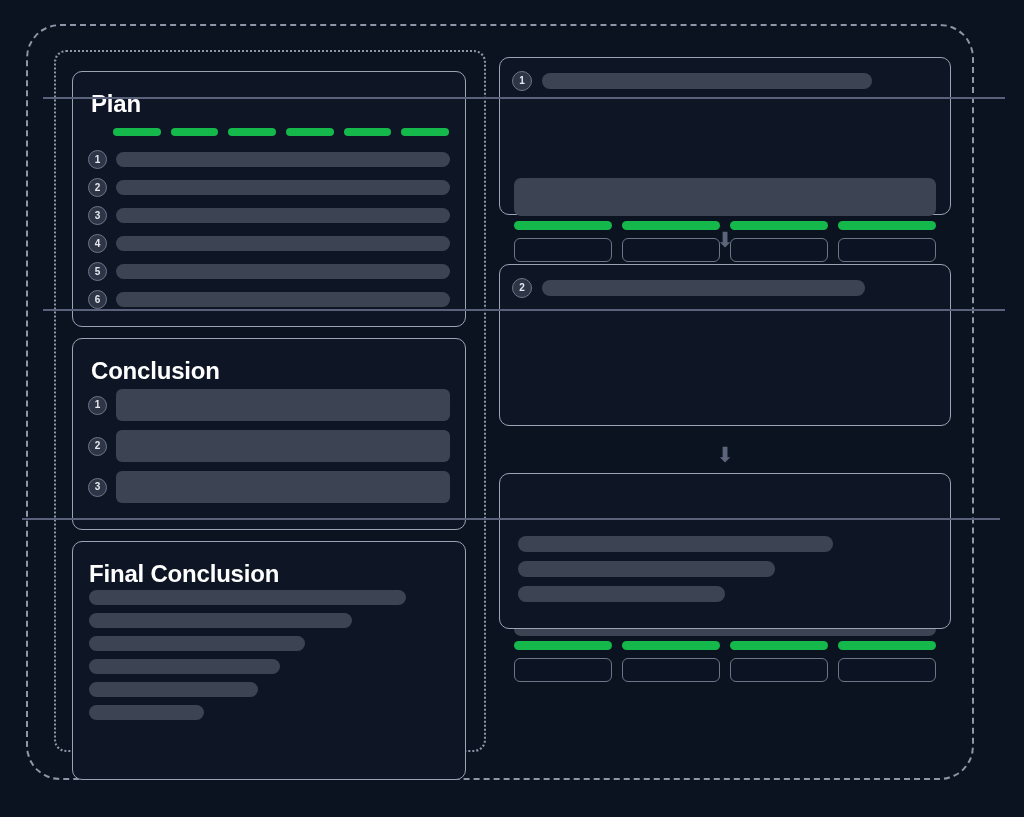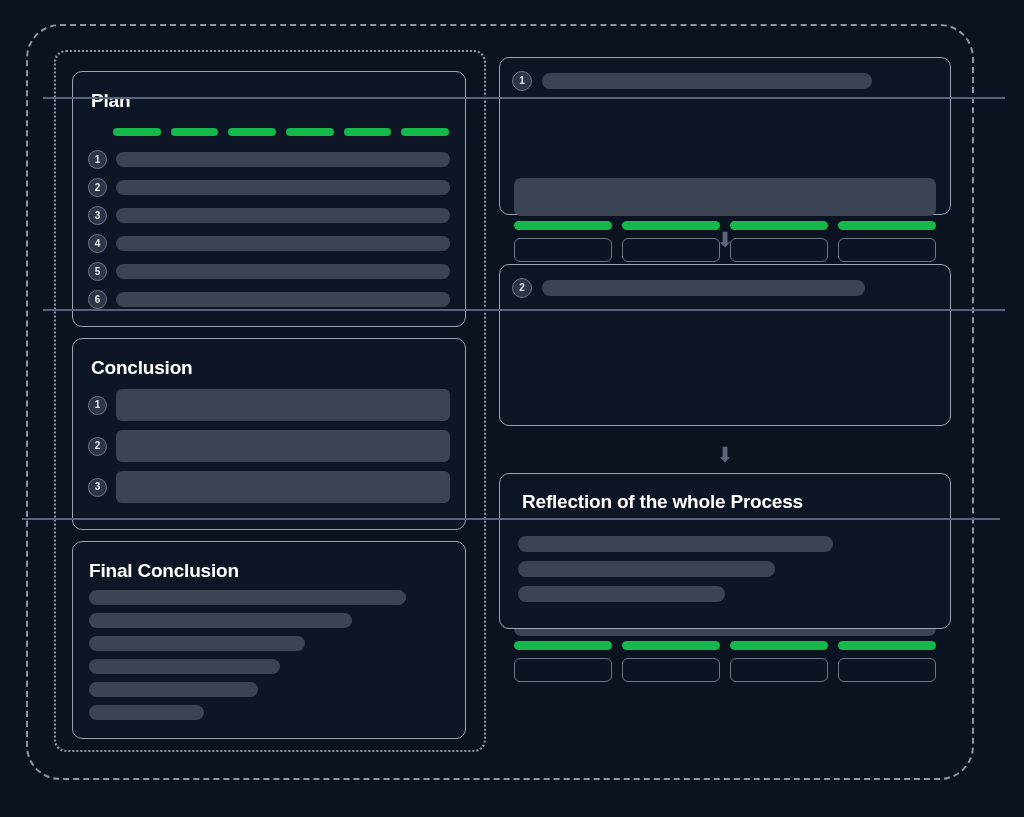--- a/index.html
+++ b/index.html
@@ -34,29 +34,29 @@
   
   .card {
     position: absolute;
     background: #0e1626;
     border: 1.5px solid #9aa4b4;
     border-radius: 10px;
   }
 
   .card-title {
     color: #ffffff;
-    font-size: 19px;
+    font-size: 24px;
     font-weight: bold;
     letter-spacing: -0.2px;
   }
 
   
   #plan-card       { left: 72px; top: 71px;  width: 394px; height: 256px; }
   #constraints-card{ left: 72px; top: 338px; width: 394px; height: 192px; }
-  #conclusion-card { left: 72px; top: 541px; width: 394px; height: 198px; }
+  #conclusion-card { left: 72px; top: 541px; width: 394px; height: 239px; }
 
   #plan-card .card-title        { position:absolute; left:18px; top:18px; }
   #constraints-card .card-title { position:absolute; left:18px; top:18px; }
   #conclusion-card .card-title  { position:absolute; left:16px; top:18px; }
 
   
   .green-row {
     position: absolute;
     left: 40px; top: 56px;
     width: 336px;
@@ -365,20 +365,19 @@
         <div class="col-green"></div>
         <div class="col-box"></div>
       </div>
     </div>
 </div>
 <div class="step-divider" id="step-divider-2"></div>
 
 <div class="arrow" id="arrow-2">⬇</div>
 
 <div id="reflection-card">
-  <div class="card-title">Reflection of the whole Process</div>
   <div id="reflection-bars">
       <div class="stair-bar" style="width: 76%;"></div>
       <div class="stair-bar" style="width: 62%;"></div>
       <div class="stair-bar" style="width: 50%;"></div>
     </div>
 </div>
 <div id="reflection-divider"></div>
 
 </body></html>

